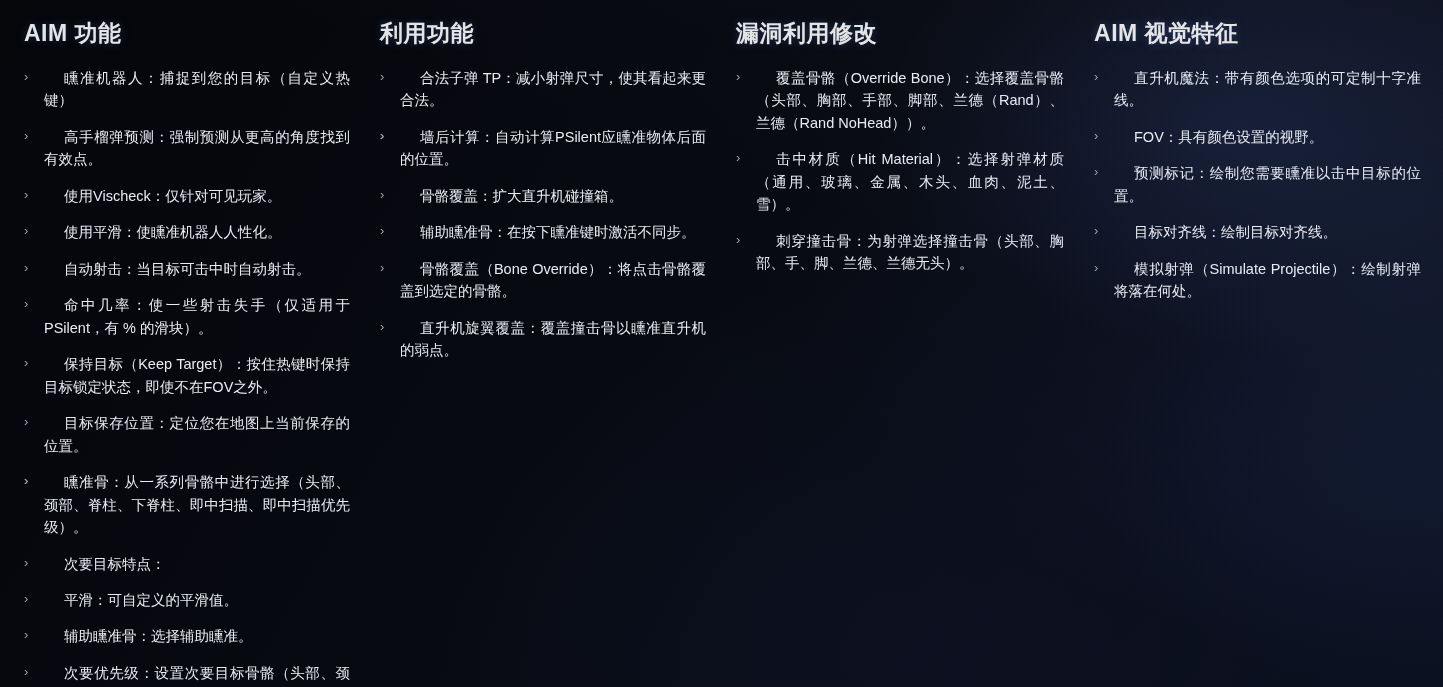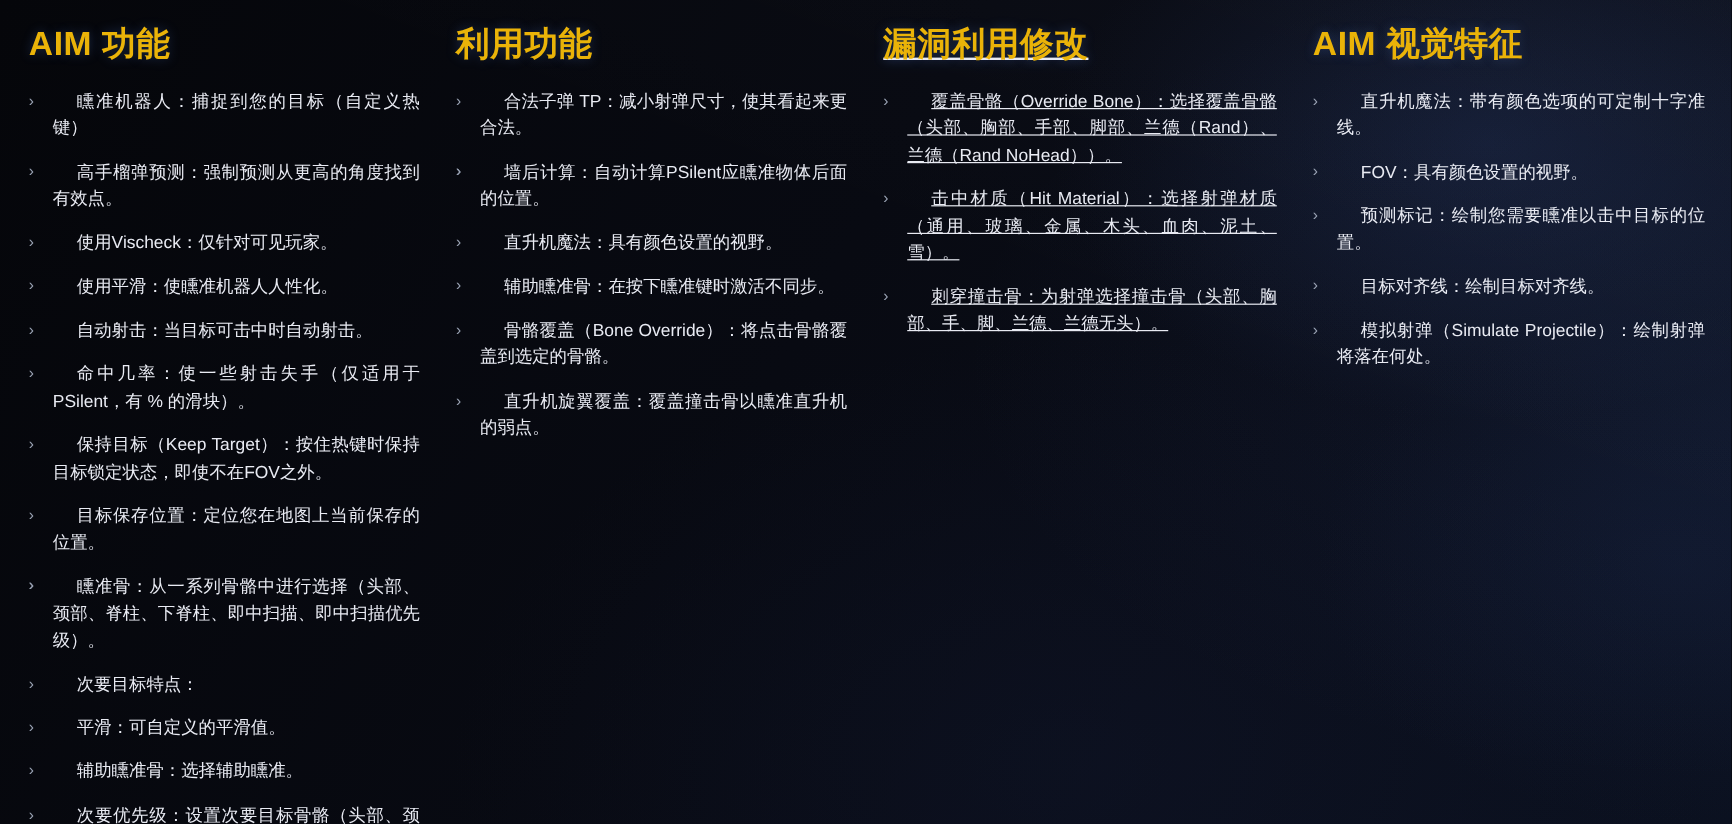--- a/index.html
+++ b/index.html
@@ -39,25 +39,25 @@
     padding: 18px 8px 0 8px;
     box-sizing: border-box;
     height: 687px;
   }
   .col {
     box-sizing: border-box;
     padding: 0 14px;
   }
   .col-0 { width: 360px; }
   .col-1 { width: 360px; }
-  .col-2 { width: 362px; text-decoration: underline; }
+  .col-2 { width: 362px; }
   .col-3 { width: 361px; }
   .col-title {
-    color: #eab308;
-    font-size: 28px;
+    color: #e5e5e5;
+    font-size: 23px;
     font-weight: bold;
     letter-spacing: 0.5px;
     margin: 0 0 18px 2px;
     text-shadow: 0 0 10px rgba(90,140,240,0.28);
   }
   ul.items {
     list-style: none;
     margin: 0;
     padding: 0;
   }
@@ -106,21 +106,21 @@
       <li><span class="chev">›</span><span class="txt">次要优先级：设置次要目标骨骼（头部、颈部、脊柱、下脊柱、骨盆）的优先级。</span></li>
     </ul>
   </div>
 
   <div class="col col-1">
     <div class="col-title">利用功能</div>
     <ul class="items">
       <li><span class="chev">›</span><span class="txt">合法子弹 TP：减小射弹尺寸，使其看起来更合法。</span></li>
       <li><span class="chev">›</span></li>
       <li><span class="chev">›</span><span class="txt">墙后计算：自动计算PSilent应矄准物体后面的位置。</span></li>
-      <li><span class="chev">›</span><span class="txt">直升机魔法：具有颜色设置的视野。</span></li>
+      <li><span class="chev">›</span><span class="txt">骨骼覆盖：扩大直升机碰撞箱。</span></li>
       <li><span class="chev">›</span><span class="txt">辅助矄准骨：在按下矄准键时激活不同步。</span></li>
       <li><span class="chev">›</span><span class="txt">骨骼覆盖（Bone Override）：将点击骨骼覆盖到选定的骨骼。</span></li>
       <li><span class="chev">›</span><span class="txt">直升机旋翼覆盖：覆盖撞击骨以矄准直升机的弱点。</span></li>
     </ul>
   </div>
 
   <div class="col col-2">
     <div class="col-title">漏洞利用修改</div>
     <ul class="items">
       <li><span class="chev">›</span><span class="txt">覆盖骨骼（Override Bone）：选择覆盖骨骼（头部、胸部、手部、脚部、兰德（Rand）、兰德（Rand NoHead））。</span></li>

